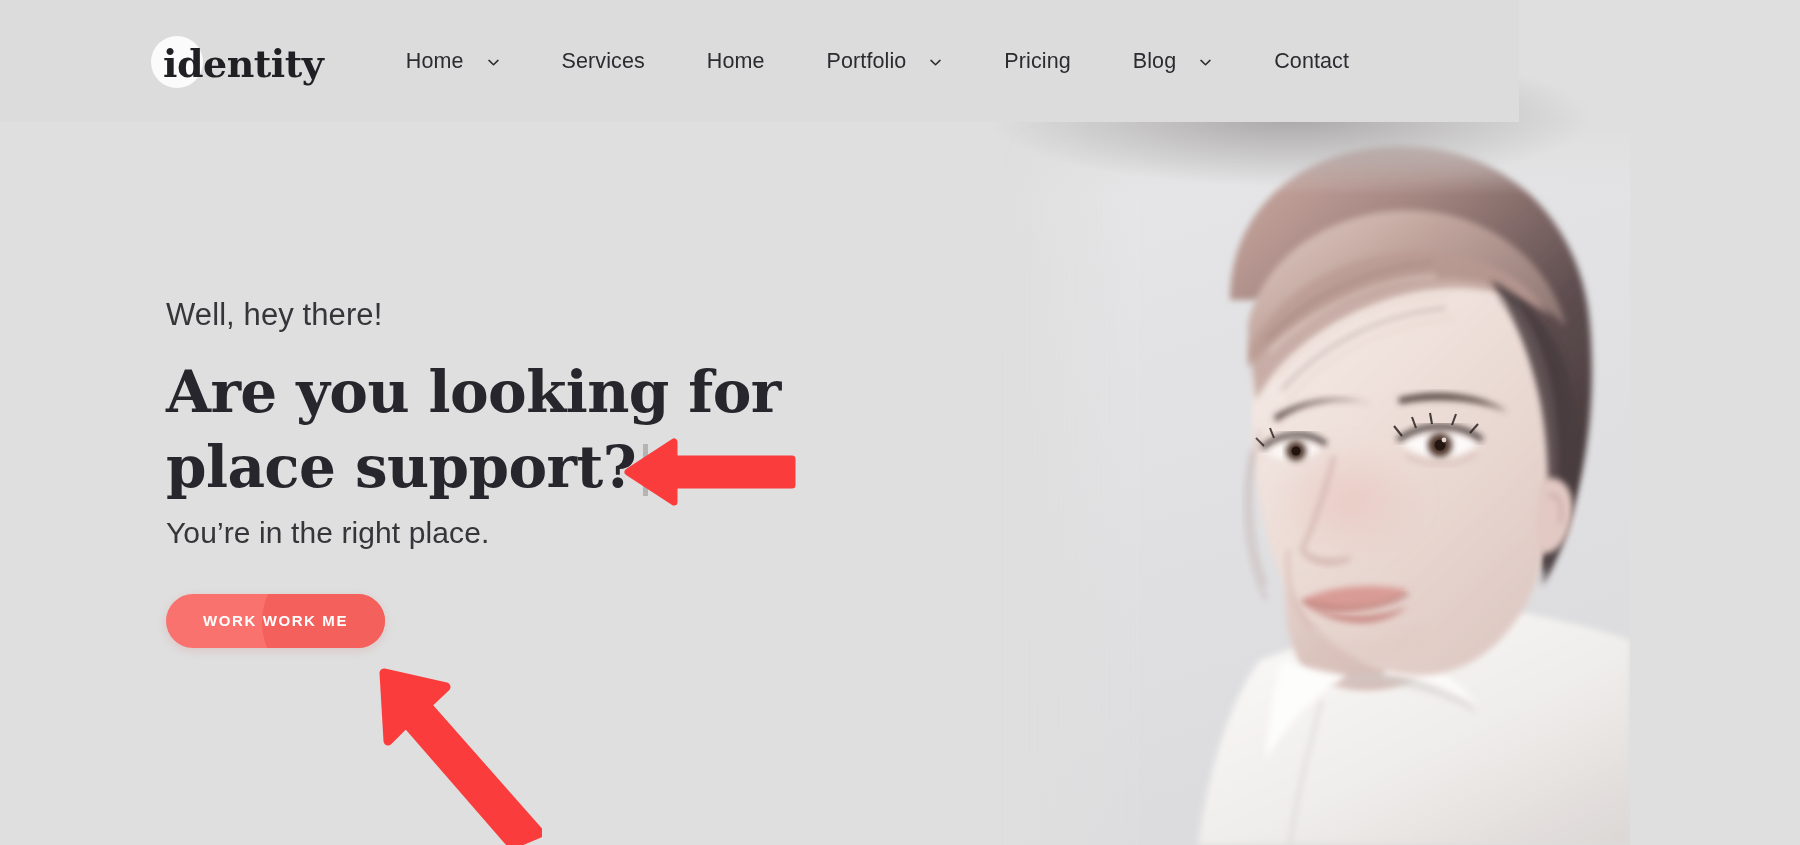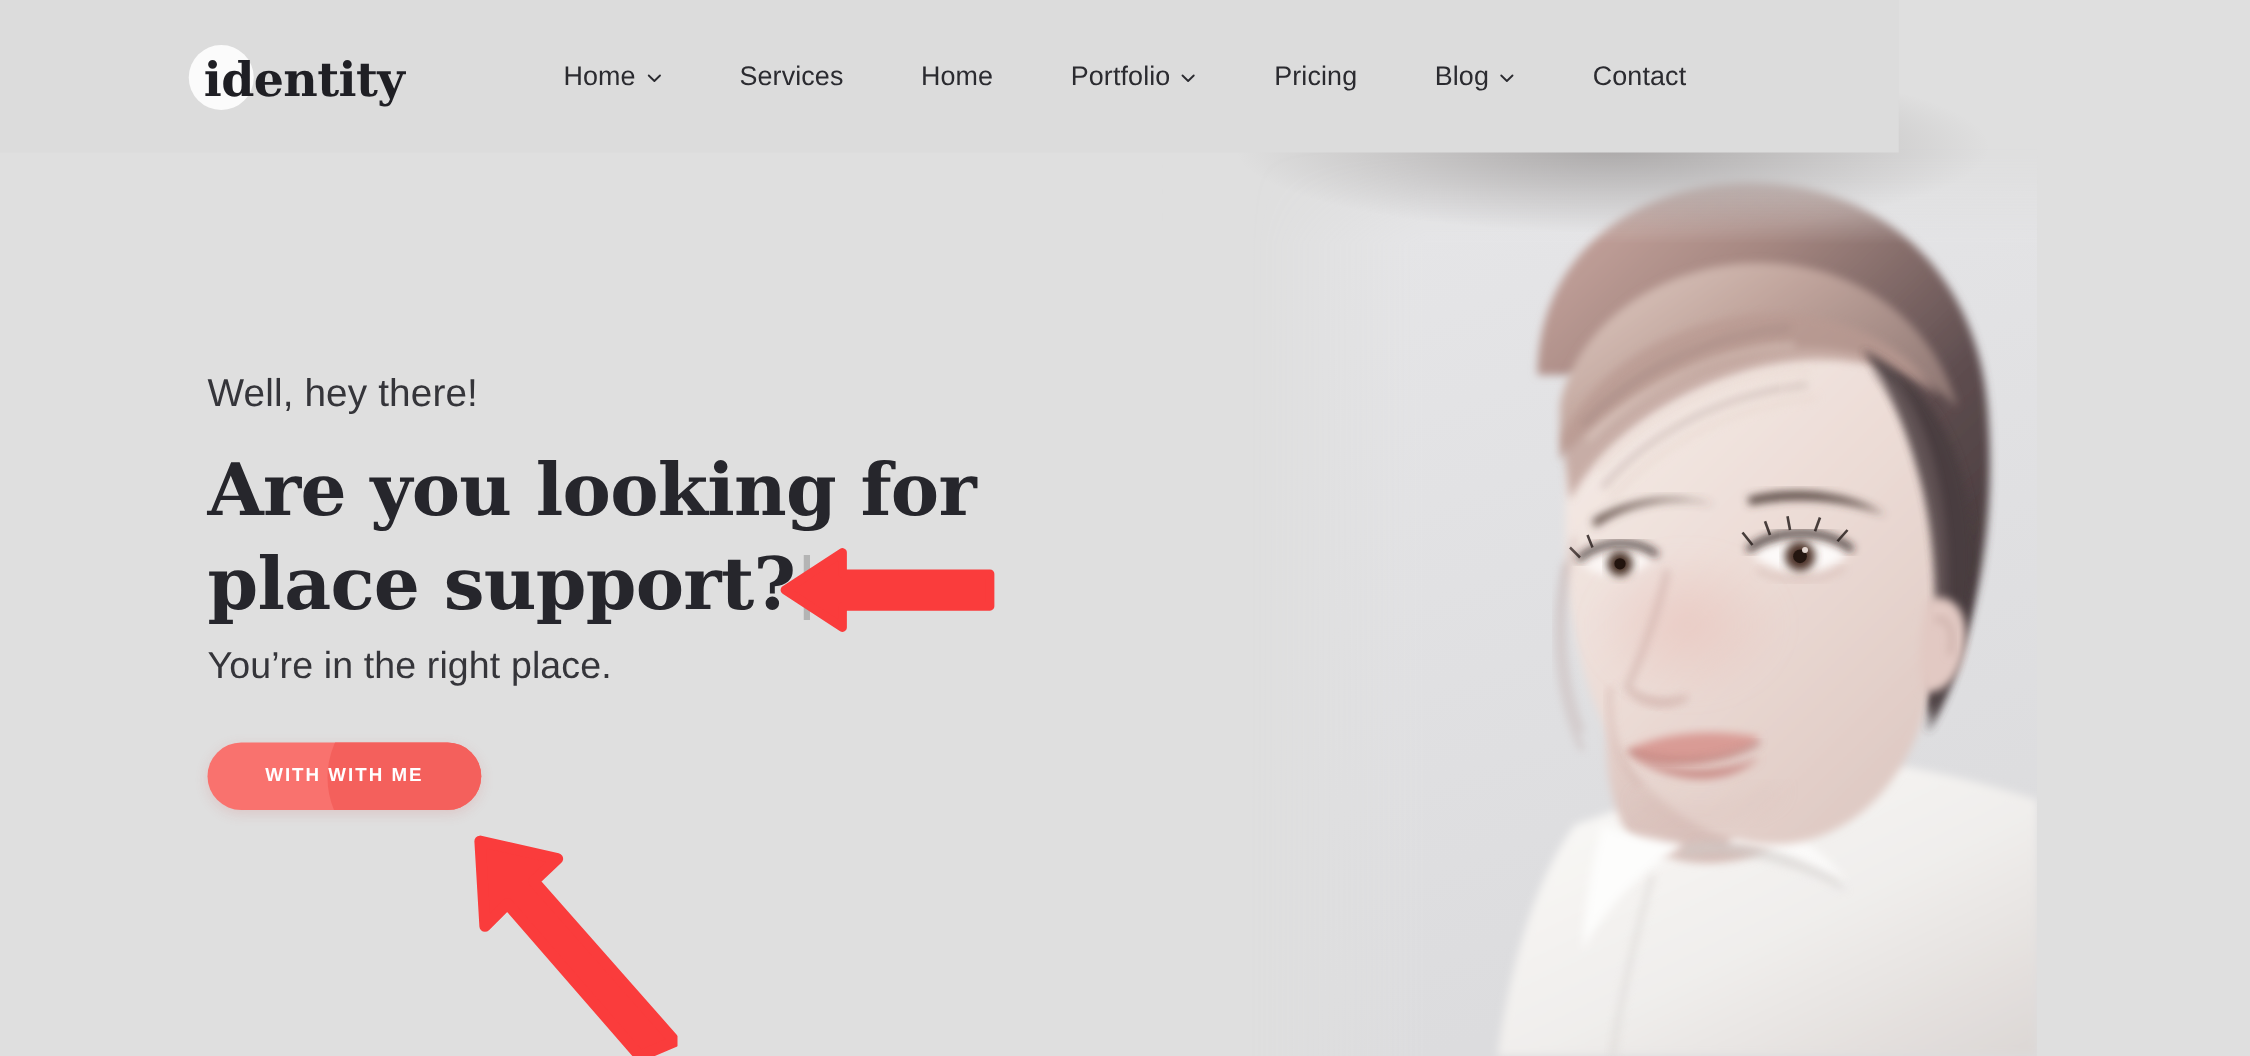--- a/index.html
+++ b/index.html
@@ -110,21 +110,21 @@
     right: 170px;
     top: 0;
     height: 122px;
     display: flex;
     align-items: center;
     gap: 0px;
   }
   .nav-item {
     display: flex;
     align-items: center;
-    gap: 8px;
+    gap: 23px;
     padding: 0 31px;
     font-size: 21.5px;
     color: #2b2b30;
     letter-spacing: 0.1px;
     cursor: pointer;
     white-space: nowrap;
   }
   .nav-item:last-child { padding-right: 0; align-items: center; }
   .chev {
     display: inline-block;
@@ -455,21 +455,21 @@
     <div class="eyebrow">Well, hey there!</div>
 
     <h1 class="headline">
       <span>Are you looking for</span><br>
       <span>place support?</span><span class="caret"></span>
     </h1>
 
     <div class="subline">You’re in the right place.</div>
 
     <button class="cta">
-      <span class="cta-label">WITH WITH ME</span>
+      <span class="cta-label">WORK WORK ME</span>
     </button>
 
   </div>
 
   <svg class="arrow arrow-headline" viewBox="0 0 172 70">
     <path d="M4 35 L 50 5 L 50 22 L 168 22 L 168 48 L 50 48 L 50 65 Z" fill="#fa3c3c" stroke="#fa3c3c" stroke-width="7" stroke-linejoin="round"></path>
   </svg>
 
   <svg class="arrow arrow-cta" viewBox="0 0 170 200">
     <path d="M12 28 L 74 42 L 55 60 L 168 188 L 140 200 L 34 78 L 16 96 Z" fill="#fa3c3c" stroke="#fa3c3c" stroke-width="9" stroke-linejoin="round"></path>

